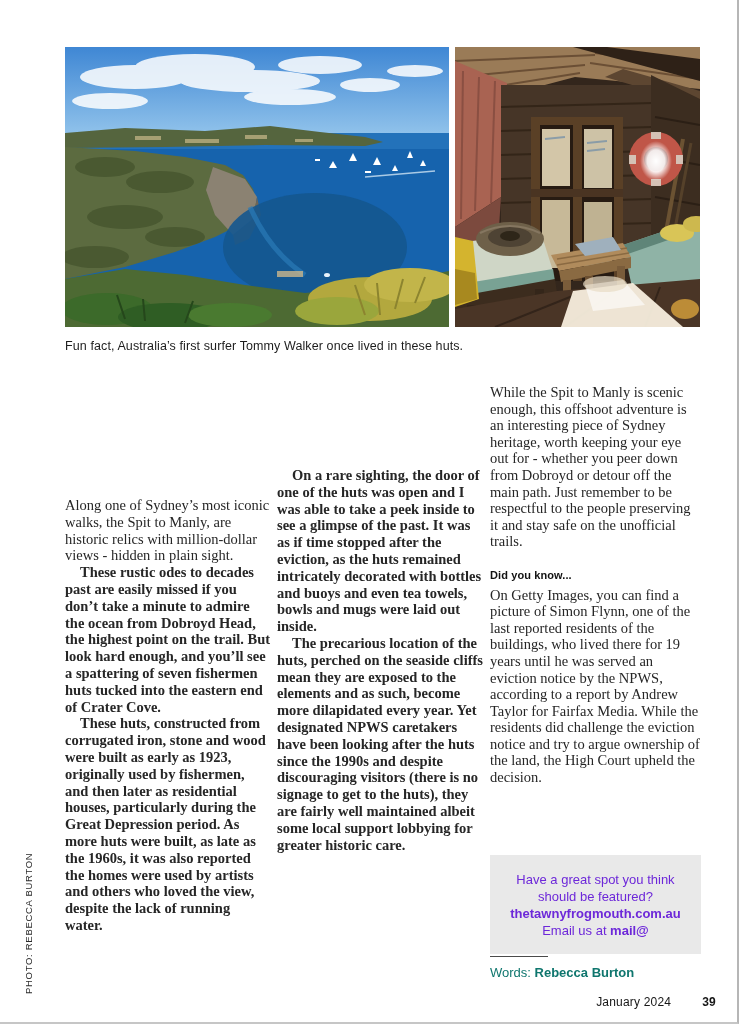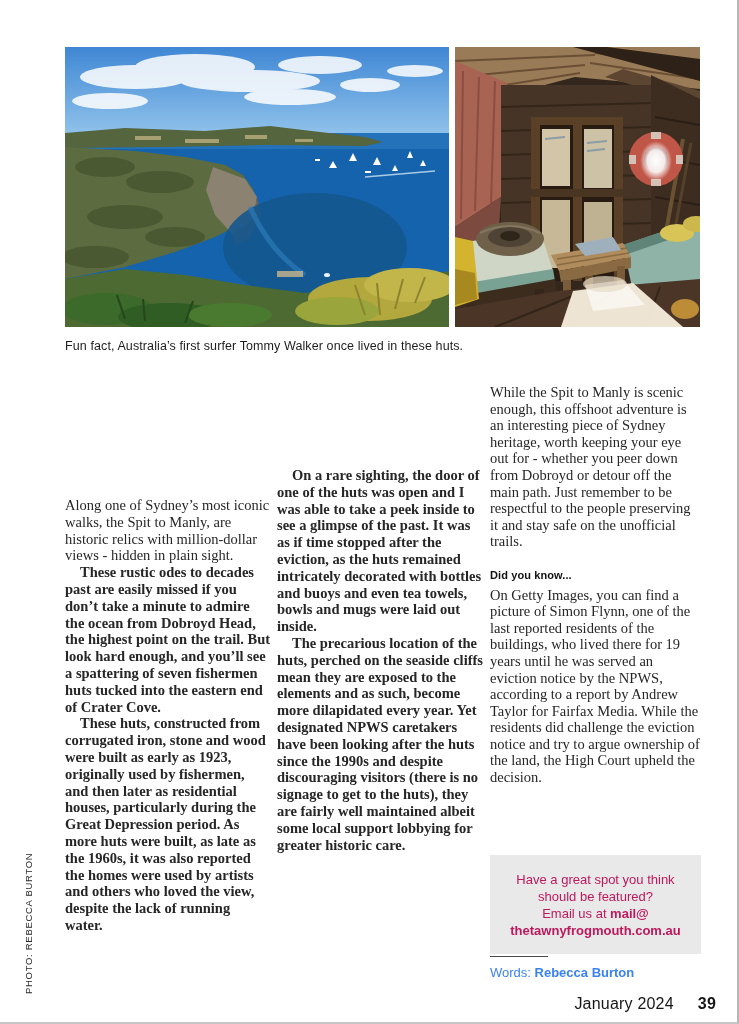--- a/index.html
+++ b/index.html
@@ -44,37 +44,37 @@
 
   .dyk-heading {
     font-family:"Liberation Sans", sans-serif; font-weight:700;
     font-size:11px; color:#111; margin-top:17px; margin-bottom:3px;
     letter-spacing:.1px;
   }
 
   .callout {
     position:absolute; left:490px; top:855px; width:211px;
     background:#e9e9e9; padding:16px 12px 15px 12px;
-    text-align:center; font-size:13px; line-height:17px; color:#be185d;
+    text-align:center; font-size:13px; line-height:17px; color:#6d28d9;
     font-weight:500;
   }
   .callout b { font-weight:700; }
 
   .words-divider {
     position:absolute; left:490px; top:956px; width:58px;
     border-top:1.5px solid #4a4a4a;
   }
   .words {
-    position:absolute; left:490px; top:965px; font-size:13px; color:#3b82f6;
+    position:absolute; left:490px; top:965px; font-size:13px; color:#0f766e;
   }
   .words b { font-weight:700; }
 
   .footer {
     position:absolute; top:995px; right:21px;
-    font-size:16px; color:#161616; display:flex; gap:24px; align-items:baseline;
+    font-size:12px; color:#161616; display:flex; gap:31px; align-items:baseline;
     letter-spacing:.2px;
   }
   .footer .pagenum { font-weight:700; }
 
   .photo-credit {
     position:absolute; left:23px; top:826px; height:168px;
     writing-mode:vertical-rl; transform:rotate(180deg);
     font-size:9.5px; letter-spacing:.7px; color:#2a2a2a; font-weight:500;
     white-space:nowrap;
   }
@@ -285,22 +285,22 @@
   </div>
 
   <div class="bodycol col-3">
     <p>While the Spit to Manly is scenic enough, this offshoot adventure is an interesting piece of Sydney heritage, worth keeping your eye out for - whether you peer down from Dobroyd or detour off the main path. Just remember to be respectful to the people preserving it and stay safe on the unofficial trails.</p>
     <div class="dyk-heading">Did you know...</div>
     <p>On Getty Images, you can find a picture of Simon Flynn, one of the last reported residents of the buildings, who lived there for 19 years until he was served an eviction notice by the NPWS, according to a report by Andrew Taylor for Fairfax Media. While the residents did challenge the eviction notice and try to argue ownership of the land, the High Court upheld the decision.</p>
   </div>
 
   <div class="callout">
     <div>Have a great spot you think should be featured?</div>
+    <div><b>thetawnyfrogmouth.com.au</b></div>
     <div><span>Email us at </span><b>mail@</b></div>
-    <div><b>thetawnyfrogmouth.com.au</b></div>
   </div>
 
   <div class="words-divider"></div>
   <div class="words">
     <span>Words: </span><b>Rebecca Burton</b>
   </div>
 
   <div class="footer">
     <span>January 2024</span>
     <span class="pagenum">39</span>

